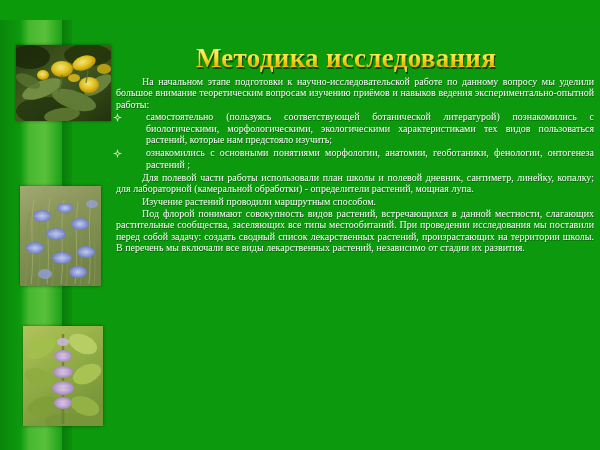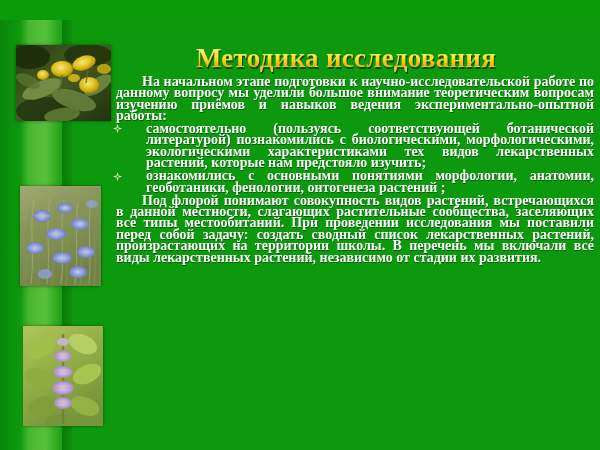--- a/index.html
+++ b/index.html
@@ -61,25 +61,24 @@
     position:absolute;left:177px;top:21.5px;width:340px;height:36px;
     font-size:27px;font-weight:bold;
     font-family:"Liberation Serif","DejaVu Serif",serif;
     color:#0a4a06;text-align:center;line-height:36px;white-space:nowrap;
     letter-spacing:.3px;
   }
 
   
   #body{
     position:absolute;left:116px;top:56px;width:478px;
-    color:#ffffff;font-size:14px;line-height:11.45px;
+    color:#ffffff;font-size:10px;line-height:11.45px;
     font-family:"Liberation Serif","DejaVu Serif",serif;
     text-align:justify;
     text-shadow:0.5px 0.5px 0 rgba(0,60,0,.65);
-    font-weight:bold;
   }
   .para{margin:0 0 1px 0;text-indent:26px;}
 
   ul.blist{list-style:none;margin:0 0 1px 0;padding:0;}
   ul.blist li{
     position:relative;padding-left:30px;margin:0 0 1.5px 0;text-align:justify;
   }
   .bullet{
     position:absolute;left:-3px;top:1.5px;width:9px;height:9px;
     display:block;
@@ -238,29 +237,31 @@
     <p class="para">На начальном этапе подготовки к научно-исследовательской работе по данному вопросу мы уделили большое внимание теоретическим вопросам изучению приёмов и навыков ведения экспериментально-опытной работы:</p>
 
     <ul class="blist">
       <li>
         <span class="bullet">
           <svg width="9" height="9" viewBox="0 0 12 12">
             <path d="M6 0 L7.4 4.6 L12 6 L7.4 7.4 L6 12 L4.6 7.4 L0 6 L4.6 4.6 Z" fill="#e9f7c8"></path>
             <circle cx="6" cy="6" r="1.5" fill="#2c7a1c"></circle>
           </svg>
         </span>
-        <span>самостоятельно (пользуясь соответствующей ботанической литературой) познакомились с биологическими, морфологическими, экологическими характеристиками тех видов лекарственных растений, которые нам предстояло изучить;</span>
+        <span>самостоятельно (пользуясь соответствующей ботанической литературой) познакомились с биологическими, морфологическими, экологическими характеристиками тех видов пользоваться растений, которые нам предстояло изучить;</span>
       </li>
       <li>
         <span class="bullet">
           <svg width="9" height="9" viewBox="0 0 12 12">
             <path d="M6 0 L7.4 4.6 L12 6 L7.4 7.4 L6 12 L4.6 7.4 L0 6 L4.6 4.6 Z" fill="#e9f7c8"></path>
             <circle cx="6" cy="6" r="1.5" fill="#2c7a1c"></circle>
           </svg>
         </span>
         <span>ознакомились с основными понятиями морфологии, анатомии, геоботаники, фенологии, онтогенеза растений ;</span>
       </li>
     </ul>
 
+    <p class="para">Для полевой части работы использовали план школы  и полевой дневник, сантиметр, линейку, копалку; для лабораторной (камеральной обработки) - определители растений, мощная лупа.</p>
+    <p class="para">Изучение растений проводили маршрутным способом.</p>
     <p class="para">Под флорой понимают совокупность видов растений, встречающихся в данной местности, слагающих  растительные сообщества, заселяющих все типы местообитаний. При проведении исследования мы поставили перед собой задачу: создать сводный список лекарственных растений, произрастающих на территории школы.  В перечень мы включали все виды лекарственных растений, независимо от стадии их развития.</p>
 
   </div>
 </div>
 
 </body></html>

